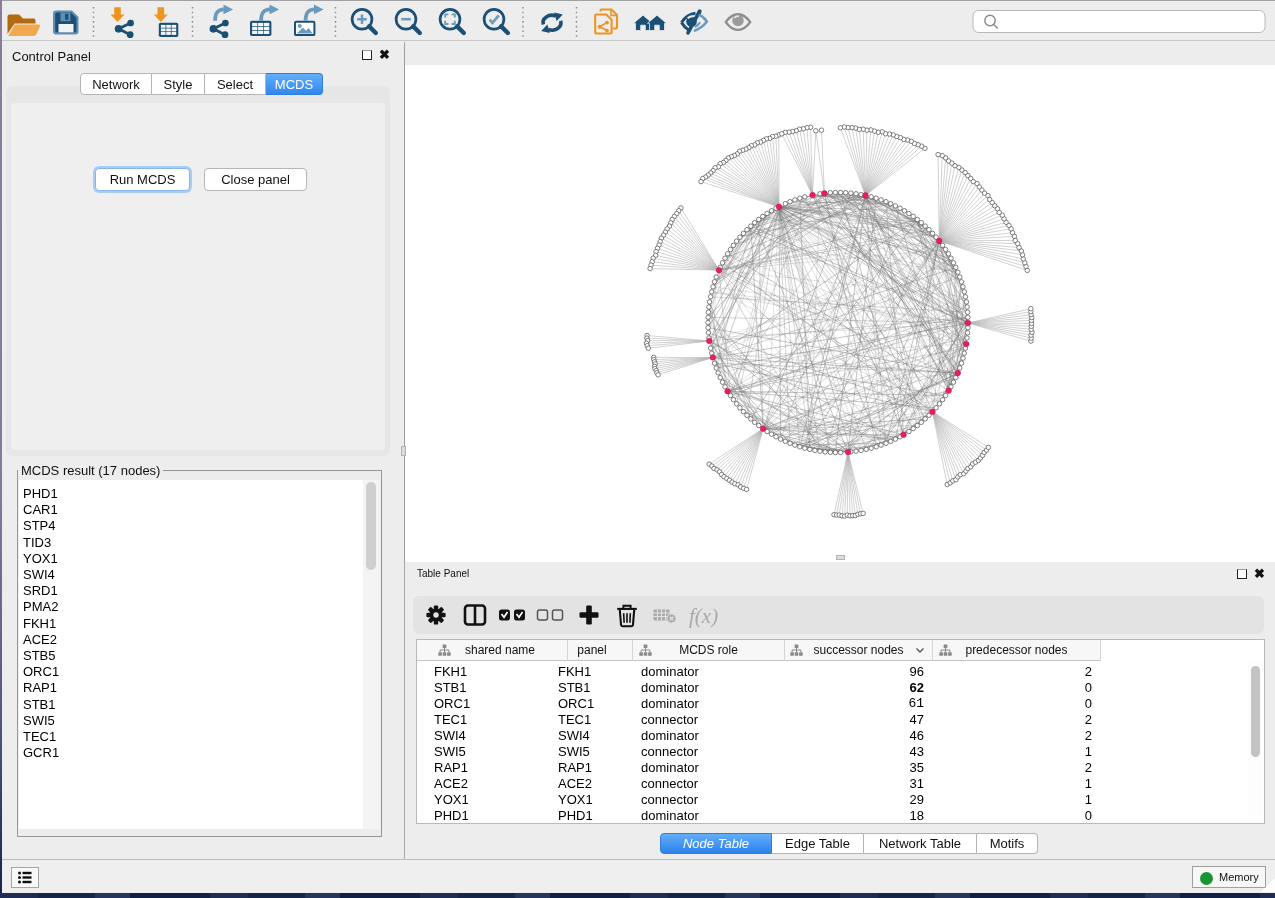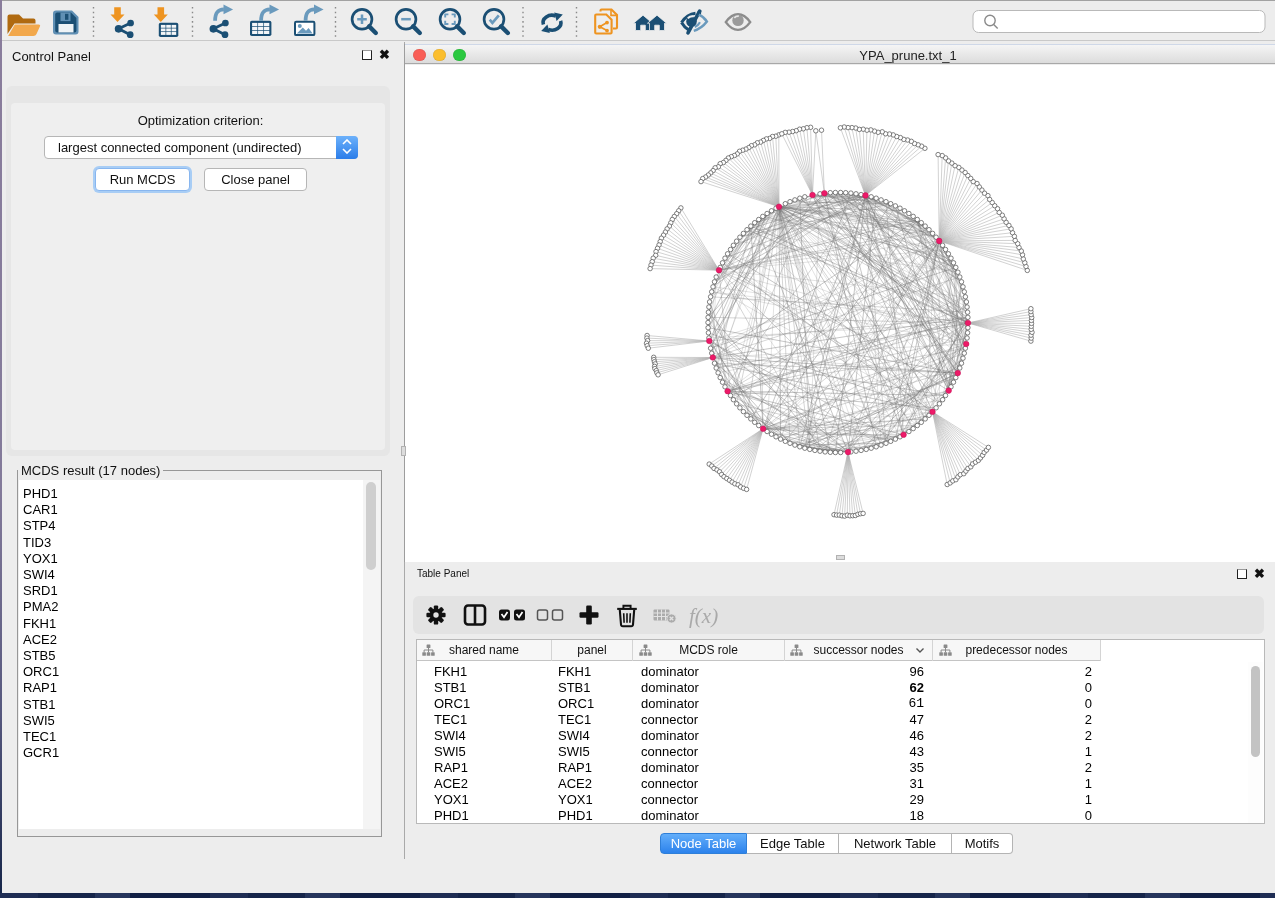--- a/index.html
+++ b/index.html
@@ -224,50 +224,39 @@
         <path d="M993.7 23.4 L997.7 27.4" stroke="#8a8a8a" stroke-width="1.4"></path>
       </svg>
   </div>
   <div id="cpanel">
     <div class="ptitle">Control Panel</div>
     <div class="wbox" style="left:362px; top:8px;"></div>
     <div class="wx" style="left:379px; top:8px;">✖</div>
     <div id="tabpane">
         <div id="tabinner"></div>
       </div>
-    <div id="optlabel">Optimization criterion:</div>
-    <div id="dropdown">largest connected component (undirected)
-      <div id="ddbtn">
-        <svg class="chev" style="top:3px" viewBox="0 0 12 6">
-            <path d="M2 5 L6 1 L10 5" fill="none" stroke="#fff" stroke-width="1.6"></path>
-          </svg>
-        <svg class="chev" style="top:12px" viewBox="0 0 12 6">
-            <path d="M2 1 L6 5 L10 1" fill="none" stroke="#fff" stroke-width="1.6"></path>
-          </svg>
-      </div>
+    <div id="tabs">
+      <div class="tab first" style="width:72px;">Network</div>
+      <div class="tab" style="width:53px;">Style</div>
+      <div class="tab" style="width:61px;">Select</div>
+      <div class="tab last sel" style="width:57px;">MCDS</div>
     </div>
     <div id="btnrow">
       <div class="btn" id="runbtn">Run MCDS</div>
       <div class="btn" id="closebtn">Close panel</div>
     </div>
     <div id="fset">
       <div id="fleg">MCDS result (17 nodes)</div>
       <div id="flist">PHD1<br>CAR1<br>STP4<br>TID3<br>YOX1<br>SWI4<br>SRD1<br>PMA2<br>FKH1<br>ACE2<br>STB5<br>ORC1<br>RAP1<br>STB1<br>SWI5<br>TEC1<br>GCR1</div>
       <div id="fscroll">
           <div id="fthumb"></div>
         </div>
     </div>
   </div>
   <div id="netwin">
-    <div id="nettitle">
-      <div class="tl" style="left:8px; background:#f95e56;"></div>
-      <div class="tl" style="left:28px; background:#fbbe2e;"></div>
-      <div class="tl" style="left:48px; background:#2bc840;"></div>
-      <span>YPA_prune.txt_1</span>
-    </div>
     <div id="netcanvas">
       <svg width="870" height="497" viewBox="0 0 870 497">
 <path d="M373.8 69.9L374 141.7M370.8 71.2L374 141.7M367.5 71.5L374 141.7M364.7 73.4L374 141.7M361.4 73.9L374 141.7M358.4 75.4L374 141.7M355.6 77.1L374 141.7M352.3 77.8L374 141.7M349.7 79.8L374 141.7M346.4 80.7L374 141.7M343.8 82.6L374 141.7M340.9 84.1L374 141.7M337.7 85.2L374 141.7M334.5 86.3L374 141.7M332.3 88.9L374 141.7M329.4 90.5L374 141.7M326.3 91.7L374 141.7M323.3 93L374 141.7M320.9 95.4L374 141.7M318.4 97.5L374 141.7M315.2 98.7L374 141.7M313.4 101.8L374 141.7M310.1 102.8L374 141.7M308.1 105.6L374 141.7M305.7 107.9L374 141.7M303.3 110L374 141.7M300.6 112L374 141.7M297.7 113.6L374 141.7M296 116.6L374 141.7M405.6 62.3L407.5 130M401.9 62.7L407.5 130M398.3 63.8L407.5 130M394.6 64.2L407.5 130M391.2 65.7L407.5 130M387.6 66.5L407.5 130M384 67.2L407.5 130M380.2 67.4L407.5 130M376.8 68.8L407.5 130M519.9 83.3L460.5 130.4M516.6 81.2L460.5 130.4M513.1 79.8L460.5 130.4M509.5 78.5L460.5 130.4M506.3 76.3L460.5 130.4M502.6 75L460.5 130.4M498.8 74.4L460.5 130.4M495.4 72.6L460.5 130.4M491.7 71.5L460.5 130.4M488.2 69.9L460.5 130.4M484.5 69L460.5 130.4M480.6 68.8L460.5 130.4M477.2 66.8L460.5 130.4M473.1 67.3L460.5 130.4M469.5 66.1L460.5 130.4M465.8 64.9L460.5 130.4M461.9 65.2L460.5 130.4M458.2 64.2L460.5 130.4M454.3 64.4L460.5 130.4M450.7 63L460.5 130.4M446.9 62.6L460.5 130.4M443 62.6L460.5 130.4M439.2 62L460.5 130.4M435.4 62.8L460.5 130.4M622.3 205.4L534.2 175.9M621 201.5L534.2 175.9M619.8 197.7L534.2 175.9M618.3 193.9L534.2 175.9M617.5 189.8L534.2 175.9M616.3 186L534.2 175.9M614 182.5L534.2 175.9M612.7 178.7L534.2 175.9M610.2 175.4L534.2 175.9M609.4 171.3L534.2 175.9M607.5 167.7L534.2 175.9M606.1 163.8L534.2 175.9M603.9 160.4L534.2 175.9M601.1 157.3L534.2 175.9M599.1 153.8L534.2 175.9M597.3 150.2L534.2 175.9M594.2 147.4L534.2 175.9M592.5 143.7L534.2 175.9M589.7 140.7L534.2 175.9M587.2 137.5L534.2 175.9M584.6 134.4L534.2 175.9M582.9 130.6L534.2 175.9M579.5 128.2L534.2 175.9M576.9 125L534.2 175.9M574.3 121.9L534.2 175.9M572 118.5L534.2 175.9M568.2 116.6L534.2 175.9M565.7 113.4L534.2 175.9M562.8 110.5L534.2 175.9M560.1 107.5L534.2 175.9M556.9 105L534.2 175.9M553.8 102.4L534.2 175.9M550 100.7L534.2 175.9M546.8 98.1L534.2 175.9M543.5 95.9L534.2 175.9M540.6 92.9L534.2 175.9M537.2 90.6L534.2 175.9M533.1 89.6L534.2 175.9M275.9 142.9L314 205.2M273.7 145.8L314 205.2M271.7 148.7L314 205.2M269.3 151.5L314 205.2M267.3 154.5L314 205.2M265.8 157.8L314 205.2M264.4 161.1L314 205.2M262.1 163.9L314 205.2M260.4 167.1L314 205.2M258.5 170.2L314 205.2M256.4 173.2L314 205.2M255.2 176.6L314 205.2M254 180L314 205.2M252.5 183.3L314 205.2M251 186.6L314 205.2M250.7 190.3L314 205.2M248.2 193.2L314 205.2M247.2 196.7L314 205.2M246 200.1L314 205.2M245.1 203.6L314 205.2M625.9 276.1L563 258M626.2 273.1L563 258M626 270.2L563 258M627 267.3L563 258M626.2 264.3L563 258M626.3 261.3L563 258M626.5 258.4L563 258M626.4 255.4L563 258M626.7 252.5L563 258M626.1 249.6L563 258M625.9 246.6L563 258M625.9 243.7L563 258M242.1 270.5L304.3 276M241.9 273.1L304.3 276M242.6 275.6L304.3 276M241.5 278.2L304.3 276M242.2 280.7L304.3 276M243.3 283.2L304.3 276M248.7 292.3L307.8 292.5M248.9 294.6L307.8 292.5M249.4 296.8L307.8 292.5M250.2 298.9L307.8 292.5M249.6 301.4L307.8 292.5M249.9 303.6L307.8 292.5M251.3 305.6L307.8 292.5M251.9 307.8L307.8 292.5M253.1 309.8L307.8 292.5M542.2 419.5L527.5 346.8M545.2 417.9L527.5 346.8M547.8 415.9L527.5 346.8M550.9 414.7L527.5 346.8M552.9 411.9L527.5 346.8M555.3 409.7L527.5 346.8M558.8 408.7L527.5 346.8M560.9 406.1L527.5 346.8M562.9 403.5L527.5 346.8M565.8 401.8L527.5 346.8M567.6 398.9L527.5 346.8M570.5 397.2L527.5 346.8M573.4 395.4L527.5 346.8M575.5 392.9L527.5 346.8M577.6 390.3L527.5 346.8M579.2 387.4L527.5 346.8M581.5 385.1L527.5 346.8M583.4 382.4L527.5 346.8M304.2 399.1L358.1 363.7M306.8 401L358.1 363.7M309 403.4L358.1 363.7M312 404.9L358.1 363.7M314.6 406.8L358.1 363.7M316.6 409.5L358.1 363.7M319 411.7L358.1 363.7M321.8 413.5L358.1 363.7M324.5 415.3L358.1 363.7M327.1 417.1L358.1 363.7M329.9 418.8L358.1 363.7M333.1 419.8L358.1 363.7M335.6 421.9L358.1 363.7M338.6 423.3L358.1 363.7M341.6 424.4L358.1 363.7M429 449.7L443 387.1M431.6 450.1L443 387.1M434.3 450.1L443 387.1M437 450.8L443 387.1M439.6 451.1L443 387.1M442.3 450.2L443 387.1M445 450.8L443 387.1M447.7 450.7L443 387.1M450.3 450.5L443 387.1M452.9 449.3L443 387.1M455.5 448.7L443 387.1M458.1 448.4L443 387.1M410.8 65.8L419.4 128.2M416.5 65.2L419.4 128.2M410.8 65.8L407.5 130" fill="none" stroke="#b3b3b3" stroke-width="0.6"></path>
 <path d="M374 141.7L524 164.7M358.1 363.7L503.9 366.5M527.5 346.8L358.1 363.7M512.3 360.5L409.9 385.4M534.2 175.9L550.8 202.4M358.1 363.7L420.1 386.9M561.2 279L322.6 188.8M498.6 369.7L558 221.8M374 141.7L451 386.2M460.5 130.4L425.3 127.7M543.7 325.6L451 386.2M349.7 157.7L440.7 127.7M481 136.7L562.1 273M562.1 273L471.2 381.8M460.5 130.4L537.6 180.3M374 141.7L320 193.2M512.3 360.5L320 193.2M358.1 363.7L471.2 133.2M527.5 346.8L320 193.2M516.3 157.7L560.4 231.8M527.5 346.8L385 378.3M527.5 346.8L349.7 157.7M527.5 346.8L342 164.7M534.2 175.9L394.8 381.8M563 258L308 221.8M374 141.7L328.4 334.7M314 205.2L508.2 151.4M527.5 346.8L520.2 161.1M345.8 161.1L415 128.8M374 141.7L456.1 129.6M374 141.7L311.2 303M527.5 346.8L308 221.8M460.5 130.4L546 193.2M534.2 175.9L366.5 369.2M552.8 308.1L512.3 154.5M531.1 342.8L550.8 312.6M560.4 283.2L503.9 148.5M358.1 363.7L560.4 231.8M561.2 279L543.4 188.8M322.6 326.2L527.6 168.4M563 258L456.1 129.6M334.9 172.2L366.5 145.8M534.2 175.9L556.5 298.2M554.8 212L485.7 138.7M516.3 157.7L415 128.8M362.1 148.5L305.6 283.2M563 258L306.7 226.8M534.2 175.9L451 128.8M460.5 130.4L476.1 380.1M552.8 308.1L306.7 288.2M309.5 216.8L345.8 161.1M314 205.2L303.9 242M304.3 276L311.2 212M485.7 138.7L445.9 128.1M498.6 369.7L407.5 130M314 205.2L328.4 180.3M561.2 279L415 386.2M374 141.7L485.7 138.7M314 205.2L540.5 184.5M331.6 176.2L552.9 207.2M314 205.2L562.1 273M552.9 207.2L342 164.7M534.2 175.9L534.4 338.8M534.2 175.9L558 293.2M561.2 279L306.7 226.8M460.5 130.4L562.6 267.8M543.7 325.6L362.1 366.5M314 205.2L445.9 386.9M520.2 353.9L531.1 172.2M534.2 175.9L503.9 148.5M556.5 216.8L537.6 334.7M534.2 175.9L389.9 380.1M443 387.1L531.1 172.2M552.8 308.1L559.3 226.8M304.3 276L304.6 236.9M561.2 279L307.8 292.5M451 386.2L394.8 381.8M374 141.7L516.3 357.3M322.6 326.2L560.4 231.8M561.2 279L440.7 127.7M534.2 175.9L481 136.7M374 141.7L495 371.8M552.8 308.1L325.5 330.5M563 258L303.9 273M534.2 175.9L307.8 292.5M374 141.7L558 293.2M407.5 130L512.3 360.5M349.7 157.7L305.6 231.8M374 141.7L456.1 385.4M358.1 363.7L537.6 334.7M389.9 380.1L320 321.8M561.2 279L524 164.7M407.5 130L537.6 180.3M552.8 308.1L409.9 385.4M374 141.7L512.3 154.5M362.1 148.5L313.1 307.8M498.6 369.7L531.1 342.8M304.3 276L548.5 197.8M374 141.7L562.1 242M366.5 145.8L334.9 172.2M558 293.2L461.2 384.4M314 205.2L560.4 231.8M374 141.7L550.8 312.6M353.7 154.5L520.2 161.1M362.1 366.5L313.1 307.8M498.6 369.7L399.8 383.2M304.6 236.9L353.7 360.5M563 258L313.1 307.8M443 387.1L562.9 252.3M534.2 175.9L466.2 383.2M563 258L546 193.2M374 141.7L546 321.8M374 141.7L561.4 236.9M520.2 161.1L342 164.7M419.4 128.2L550.8 202.4M460.5 130.4L345.8 161.1M534.2 175.9L314 205.2M563 258L499.5 145.8M498.6 369.7L548.5 317.2M534.2 175.9L305.6 283.2M404.8 384.4L415 128.8M527.5 346.8L374 141.7M374 141.7L325.5 330.5M374 141.7L554.8 303M374 141.7L430.4 127.5M435.6 387.5L516.3 357.3M419.4 128.2L357.8 151.4M374 141.7L362.1 366.5M371 143.2L476.1 380.1M563 258L520.2 353.9M394.8 133.2L540.5 184.5M552.9 207.2L456.1 129.6M399.8 131.8L471.2 133.2M307.8 292.5L311.2 212M307.8 292.5L512.3 360.5M460.5 130.4L349.7 157.7M374 141.7L409.9 385.4" fill="none" stroke="#787878" stroke-width="0.7" stroke-opacity="0.3"></path>
 <path d="M374 141.7L520.2 353.9M552.8 308.1L309.5 298.2M460.5 130.4L320 321.8M498.6 369.7L524 350.3M552.8 308.1L550.8 202.4M374 141.7L562.9 262.7M374 141.7L531.1 172.2M304.3 276L322.6 326.2M443 387.1L399.8 383.2M407.5 130L325.5 330.5M546 193.2L357.8 151.4M563 258L366.5 145.8M498.6 369.7L562.9 252.3M534.2 175.9L476.1 134.9M443 387.1L561.4 236.9M374 141.7L308 221.8M443 387.1L520.2 161.1M563 258L481 136.7M304.3 276L562.9 252.3M307.8 292.5L366.5 145.8M460.5 130.4L527.6 168.4M407.5 130L380.3 138.7M314 205.2L534.4 338.8M534.4 338.8L556.5 298.2M543.7 325.6L560.4 231.8M498.6 369.7L399.8 131.8M460.5 130.4L550.8 312.6M460.5 130.4L328.4 180.3M531.1 172.2L389.9 134.9M303.9 242L325.5 330.5M498.6 369.7L537.6 334.7M374 141.7L342 350.3M498.6 369.7L527.5 346.8M563 258L366.5 369.2M349.7 157.7L322.6 188.8M358.1 363.7L512.3 360.5M534.2 175.9L445.9 128.1M394.8 381.8L334.9 342.8M322.6 326.2L546 193.2M540.5 184.5L512.3 154.5M534.2 175.9L380.3 376.3M358.1 363.7L560.4 283.2M534.2 175.9L560.4 231.8M534.4 338.8L559.3 288.2M430.4 387.5L309.5 298.2M304.6 236.9L345.8 353.9M374 141.7L461.2 384.4M498.6 369.7L481 136.7M374 141.7L394.8 381.8M374 141.7L349.7 157.7M420.1 386.9L495 143.2M558 293.2L435.6 387.5M563 258L303.1 252.3M314 205.2L485.7 376.3M563 258L409.9 385.4M460.5 130.4L481 378.3M331.6 338.8L485.7 376.3M314 205.2L415 386.2M419.4 128.2L531.1 172.2M322.6 326.2L563 258M304.3 276L476.1 380.1M358.1 363.7L554.8 303M425.3 127.7L325.5 184.5M495 143.2L562.1 242M415 386.2L371 371.8M443 387.1L325.5 330.5M307.8 292.5L554.8 212M358.1 363.7L353.7 154.5M543.7 325.6L550.8 202.4M374 141.7L385 378.3M358.1 363.7L490.4 140.9M460.5 130.4L558 293.2M322.6 326.2L485.7 376.3M322.6 326.2L560.4 283.2M527.5 346.8L548.5 197.8M443 387.1L546 193.2M471.2 133.2L524 164.7M445.9 386.9L315.2 312.6M362.1 148.5L308 221.8M314 205.2L325.5 330.5M313.1 307.8L371 371.8M524 164.7L560.4 231.8M561.2 279L342 350.3M314 205.2L466.2 131.8M314 205.2L425.3 127.7M314 205.2L524 164.7M534.2 175.9L328.4 334.7M543.7 325.6L512.3 154.5M460.5 130.4L552.9 207.2M543.7 325.6L440.7 127.7M443 387.1L303 257.5M374 141.7L404.8 384.4M314 205.2L550.8 312.6M481 136.7L430.4 127.5M374 141.7L415 386.2M358.1 363.7L495 371.8M305.6 231.8L562.6 247.2M307.8 292.5L303 257.5M374 141.7L543.4 188.8M460.5 130.4L512.3 360.5M543.7 325.6L380.3 376.3M430.4 387.5L342 350.3M561.2 279L349.7 157.7M419.4 128.2L495 143.2M322.6 326.2L562.1 273M563 258L380.3 138.7M374 141.7L476.1 380.1M460.5 130.4L366.5 145.8M556.5 216.8L430.4 127.5M374 141.7L331.6 338.8M562.1 242L325.5 330.5M460.5 130.4L485.7 138.7M358.1 363.7L490.4 374.1M456.1 385.4L317.5 317.2M358.1 363.7L552.9 207.2M345.8 161.1L311.2 303M358.1 363.7L559.3 288.2M563 258L394.8 133.2M460.5 130.4L375.6 374.1M527.5 346.8L490.4 374.1M534.2 175.9L495 371.8M419.4 128.2L481 378.3M456.1 129.6L552.9 207.2M314 205.2L366.5 145.8M456.1 129.6L415 128.8M460.5 130.4L516.3 357.3M534.2 175.9L562.6 267.8M561.2 279L561.4 236.9M498.6 369.7L366.5 369.2M546 321.8L562.1 273M460.5 130.4L305.6 231.8M314 205.2L527.6 168.4M338.4 168.4L303.4 247.2M419.4 128.2L540.5 184.5M460.5 130.4L534.4 338.8M407.5 130L562.6 247.2M374 141.7L306.7 288.2" fill="none" stroke="#787878" stroke-width="0.7" stroke-opacity="0.45"></path>
 <path d="M374 141.7L548.5 197.8M419.4 128.2L303.1 252.3M304.3 276L366.5 369.2M430.4 127.5L554.8 212M430.4 387.5L385 378.3M374 141.7L562.6 247.2M443 387.1L471.2 133.2M563 258L371 143.2M374 141.7L425.3 387.3M476.1 380.1L415 386.2M443 387.1L404.8 384.4M374 141.7L550.8 202.4M358.1 363.7L303.9 273M485.7 138.7L385 136.7M543.7 325.6L445.9 128.1M308 221.8L435.6 127.5M304.3 276L362.1 148.5M543.7 325.6L558 293.2M456.1 129.6L342 164.7M407.5 130L520.2 353.9M353.7 154.5L308 221.8M374 141.7L445.9 386.9M562.1 242L508.2 151.4M435.6 387.5L385 378.3M503.9 148.5L552.9 207.2M322.6 326.2L304.6 236.9M498.6 369.7L322.6 326.2M534.2 175.9L399.8 383.2M322.6 326.2L540.5 330.5M527.5 346.8L430.4 127.5M374 141.7L342 164.7M374 141.7L331.6 176.2M460.5 130.4L399.8 131.8M543.7 325.6L556.5 216.8M358.1 363.7L345.8 161.1M543.7 325.6L490.4 140.9M304.3 276L399.8 131.8M389.9 380.1L481 378.3M552.8 308.1L303.1 262.7M534.2 175.9L481 378.3M563 258L543.7 325.6M563 258L342 164.7M552.8 308.1L534.4 338.8M563 258L311.2 303M498.6 369.7L415 386.2M322.6 326.2L531.1 342.8M552.8 308.1L307.8 292.5M307.8 292.5L385 378.3M407.5 130L471.2 133.2M563 258L560.4 231.8M374 141.7L375.6 374.1M443 387.1L349.7 157.7M303 257.5L357.8 151.4M460.5 130.4L399.8 383.2M534.2 175.9L559.3 226.8M419.4 128.2L471.2 381.8M407.5 130L554.8 303M561.2 279L394.8 133.2M456.1 385.4L503.9 366.5M550.8 202.4L305.6 283.2M358.1 363.7L520.2 353.9M552.8 308.1L435.6 127.5M374 141.7L508.2 363.6M534.2 175.9L490.4 374.1M443 387.1L303.9 273M460.5 130.4L334.9 172.2M527.5 346.8L317.5 197.8M485.7 138.7L345.8 353.9M338.4 346.6L435.6 387.5M303.1 262.7L380.3 138.7M485.7 138.7L334.9 172.2M534.2 175.9L560.4 283.2M556.5 298.2L430.4 387.5M495 371.8L451 386.2M380.3 376.3L325.5 330.5M374 141.7L527.6 168.4M307.8 292.5L562.9 252.3M559.3 288.2L512.3 154.5M520.2 161.1L456.1 129.6M374 141.7L305.6 283.2M563 258L445.9 128.1M527.5 346.8L303.4 267.8M374 141.7L516.3 157.7M407.5 130L559.3 288.2M563 258L345.8 161.1M460.5 130.4L520.2 161.1M527.5 346.8L309.5 298.2M307.8 292.5L353.7 360.5M407.5 130L366.5 145.8M374 141.7L317.5 197.8M531.1 172.2L554.8 212M358.1 363.7L445.9 128.1M460.5 130.4L546 321.8M314 205.2L512.3 154.5M561.2 279L451 128.8M419.4 128.2L556.5 216.8M460.5 130.4L430.4 387.5M358.1 363.7L512.3 154.5M304.3 276L303.9 242M537.6 334.7L562.9 262.7M443 387.1L394.8 381.8M374 141.7L534.4 338.8M307.8 292.5L540.5 330.5M490.4 374.1L435.6 387.5M419.4 128.2L546 321.8M498.6 369.7L435.6 127.5M394.8 133.2L404.8 384.4M374 141.7L471.2 133.2M407.5 130L485.7 138.7M460.5 130.4L309.5 216.8M322.6 326.2L562.9 252.3M435.6 127.5L548.5 197.8M443 387.1L362.1 366.5M375.6 374.1L550.8 312.6M374 141.7L499.5 145.8M407.5 130L435.6 127.5M552.8 308.1L425.3 127.7M460.5 130.4L548.5 317.2M543.7 325.6L322.6 188.8M374 141.7L562.9 252.3M460.5 130.4L524 164.7M552.8 308.1L399.8 383.2M389.9 380.1L524 350.3M307.8 292.5L512.3 154.5M460.5 130.4L394.8 381.8M562.9 252.3L495 371.8M304.3 276L490.4 374.1M320 193.2L471.2 133.2M374 141.7L345.8 161.1M303.4 247.2L420.1 386.9M552.8 308.1L415 128.8M561.2 279L456.1 385.4M443 387.1L375.6 374.1M338.4 168.4L311.2 212M563 258L476.1 380.1M374 141.7L520.2 161.1M552.8 308.1L394.8 381.8" fill="none" stroke="#787878" stroke-width="0.7" stroke-opacity="0.6"></path>
 <g fill="#fff" stroke="#555" stroke-width="0.75">
 <circle cx="562.9" cy="252.3" r="2.25"></circle>
 <circle cx="562.6" cy="247.2" r="2.25"></circle>
 <circle cx="562.1" cy="242" r="2.25"></circle>
@@ -671,21 +660,21 @@
               <path d="M-10.5 -2 H5.5 M-10.5 1.5 H5.5 M-6.5 -5.5 V5.5 M-2.5 -5.5 V5.5 M1.5 -5.5 V5.5"></path>
             </g>
             <circle cx="7.5" cy="3.5" r="4.6" fill="#ababab" stroke="#e3e3e3" stroke-width="1"></circle>
             <path d="M5.7 1.7 L9.3 5.3 M9.3 1.7 L5.7 5.3" stroke="#e3e3e3" stroke-width="1.3"></path>
           </g>
           <text x="276" y="26.5" font-family="Liberation Serif, serif" font-style="italic" font-size="21" fill="#a9a9a9">f(x)</text>
         </svg>
     </div>
     <div id="ttable">
       <div id="thead">
-        <div class="hc" style="left:0; width:135px;">
+        <div class="hc" style="left:16px; width:135px;">
             <svg style="position:absolute; left:5px; top:4px;" width="13" height="13" viewBox="0 0 13 13">
               <g fill="#8a8a8a">
                 <rect x="4.6" y="0.5" width="3.8" height="3.4" rx="0.5"></rect>
                 <rect x="0.3" y="8.3" width="3.6" height="3.4" rx="0.5"></rect>
                 <rect x="4.7" y="8.3" width="3.6" height="3.4" rx="0.5"></rect>
                 <rect x="9.1" y="8.3" width="3.6" height="3.4" rx="0.5"></rect>
                 <path d="M6.5 3.9 V6 M2.1 8.3 V6 H10.9 V8.3 M6.5 6 V8.3" stroke="#8a8a8a" fill="none"></path>
               </g>
             </svg>
             <span>shared name</span>
@@ -803,21 +792,38 @@
             <div style="left:224px;">dominator</div>
             <div style="left:407px; width:100px; text-align:right;">18</div>
             <div style="left:575px; width:100px; text-align:right;">0</div>
           </div>
       </div>
       <div id="tscroll">
           <div id="tthumb"></div>
         </div>
     </div>
     <div id="ttabs">
-      <div class="ttab first sel" style="width:87px;">Node Table</div>
+      <div class="ttab first sel" style="width:112px;font-style:italic;">Node Table</div>
       <div class="ttab" style="width:92px;">Edge Table</div>
       <div class="ttab" style="width:113px;">Network Table</div>
       <div class="ttab last" style="width:61px;">Motifs</div>
     </div>
   </div>
   <div style="position:absolute; left:401px; top:446px; width:5px; height:10px; background:#dcdcdc; border:1px solid #b2b2b2; z-index:5;"></div>
   <div style="position:absolute; left:836px; top:555px; width:9px; height:5px; background:#dcdcdc; border:1px solid #b2b2b2; z-index:5;"></div>
+  <div id="statusbar">
+    <div id="listbtn"><svg width="26" height="19" viewBox="0 0 26 19">
+          <g fill="#111">
+            <circle cx="7.5" cy="5" r="1.5"></circle>
+            <circle cx="7.5" cy="9.5" r="1.5"></circle>
+            <circle cx="7.5" cy="14" r="1.5"></circle>
+            <rect x="10.5" y="3.8" width="9" height="2.4"></rect>
+            <rect x="10.5" y="8.3" width="9" height="2.4"></rect>
+            <rect x="10.5" y="12.8" width="9" height="2.4"></rect>
+          </g>
+        </svg></div>
+    <div id="membtn">
+        <i></i>
+        <b>Memory</b>
+      </div>
+    <div style="position:absolute; right:0; bottom:0; width:0; height:0; border-left:14px solid transparent; border-bottom:14px solid #fdfdfd;"></div>
+  </div>
 </div>
 
 </body></html>

